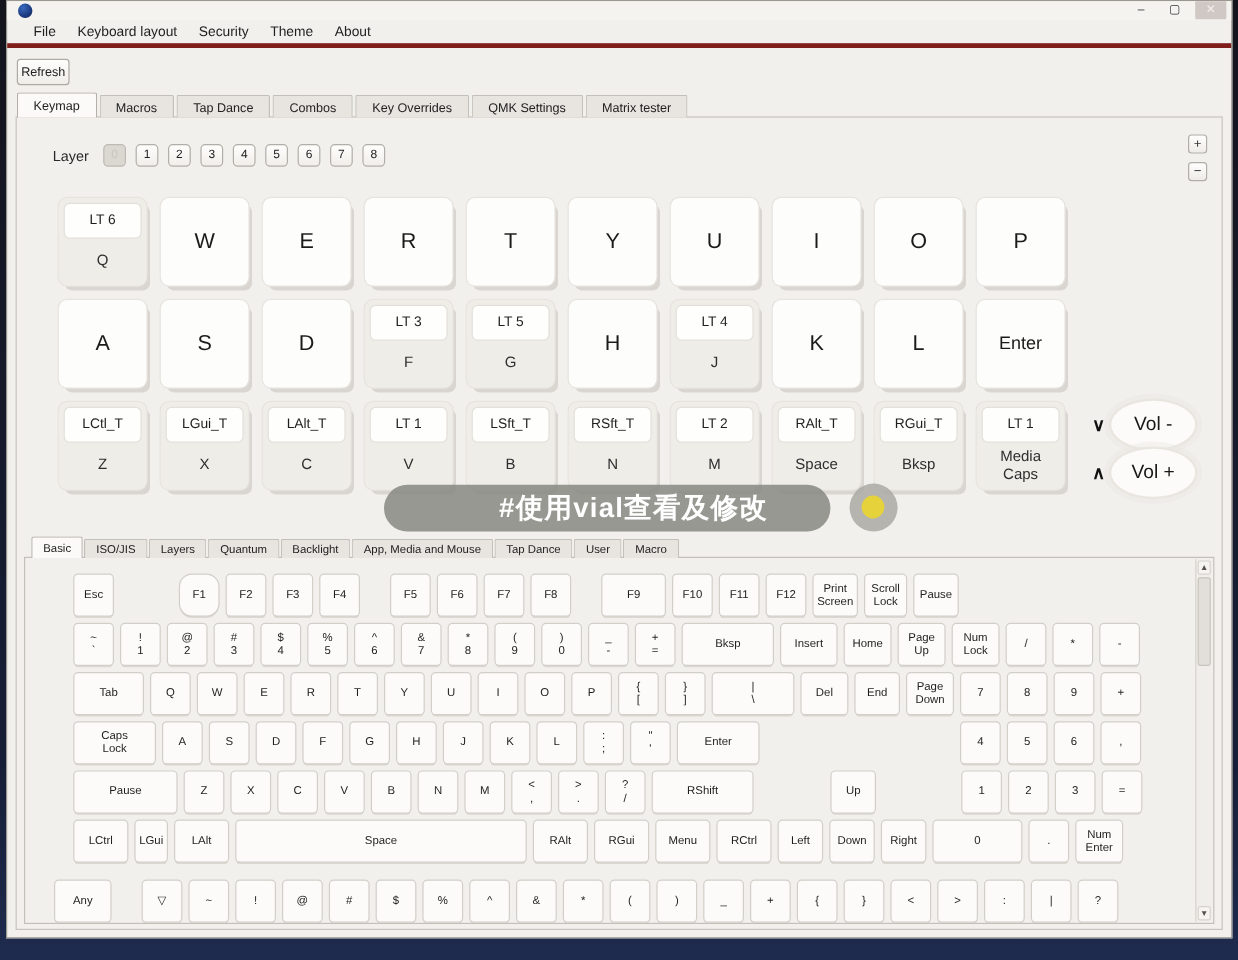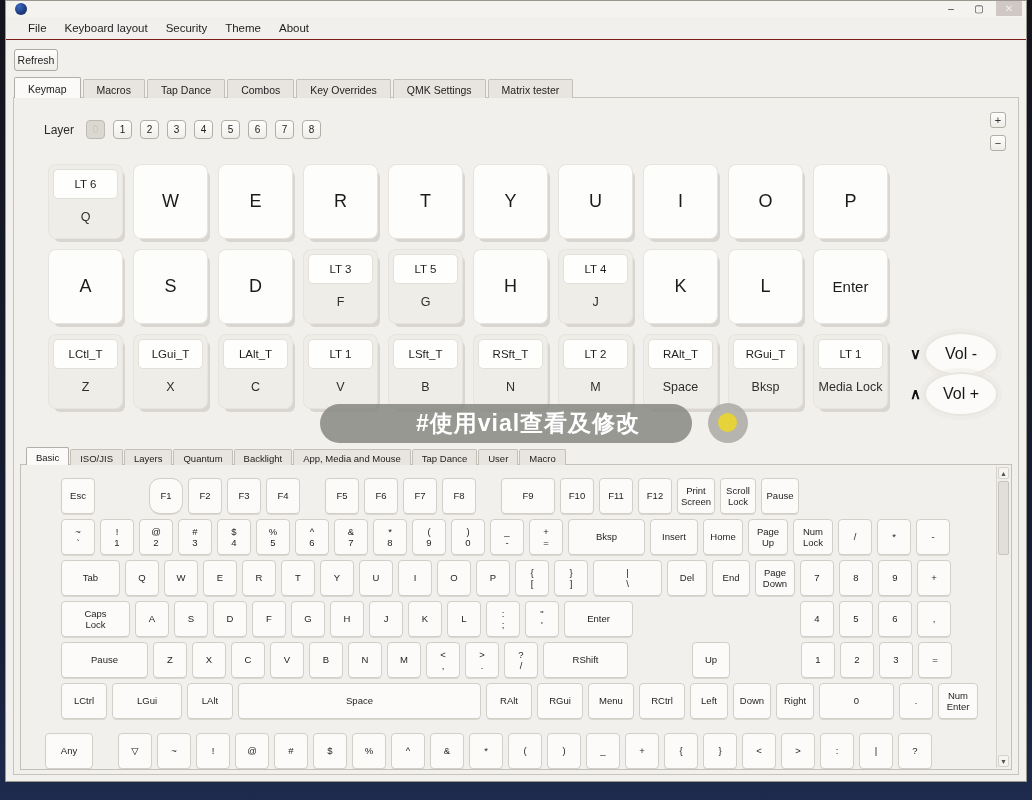--- a/index.html
+++ b/index.html
@@ -12,21 +12,21 @@
   .titlebar { position:absolute; left:0; top:0; right:0; height:16px; background:#f5f3f0; }
   .app-icon { position:absolute; left:9px; top:2px; width:12px; height:12px; border-radius:50%;
               background:radial-gradient(circle at 35% 30%, #3a6ac0 0%, #1c3a7e 60%, #122756 100%); }
   .win-title { position:absolute; left:0; right:0; top:1px; text-align:center; font-size:11px; color:#2b2b2b; }
   .win-btn { position:absolute; top:0; width:26px; height:15px; text-align:center; font-size:10px; line-height:15px; color:#333; }
   .win-btn.min { right:62px; }
   .win-btn.max { right:34px; }
   .win-btn.close { right:4px; background:#cfc8c5; color:#f3efee; border-radius:1px; }
 
   
-  .menubar { position:absolute; left:0; top:16px; right:0; height:23px; display:flex; align-items:center; padding-left:15px; gap:4px; border-bottom:1px solid #7f1d1d; }
+  .menubar { position:absolute; left:0; top:16px; right:0; height:23px; display:flex; align-items:center; padding-left:15px; gap:4px; border-bottom:4px solid #7f1d1d; }
   .menu-item { font-size:11.5px; color:#1f1f1f; padding:3px 7px; }
 
   
   .devicebar { position:absolute; left:0; top:44px; right:0; height:30px; display:flex; align-items:center; padding:0 8px; gap:8px; }
   .combo { flex:1; height:21px; background:#fdfdfc; border:1px solid #b5b2ab; border-radius:2px; position:relative; display:flex; align-items:center; padding:0 7px; font-size:11px; color:#1d1d1d; }
   .combo-arrow { position:absolute; right:6px; top:3px; font-size:10px; color:#5a5a57; }
   .refresh-btn { width:44px; height:22px; font-size:10.5px; color:#222; background:linear-gradient(#fefefd,#efede8); border:1px solid #aeaba4; border-radius:3px; text-align:center; line-height:20px; }
 
   
   .maintabs { position:absolute; left:8px; top:76px; right:8px; height:21px; display:flex; align-items:flex-end; gap:2px; z-index:3; }
@@ -239,21 +239,21 @@
           <div class="km-key masked">
             <div class="mask-top">RAlt_T</div>
             <div class="mask-bottom">Space</div>
           </div>
           <div class="km-key masked">
             <div class="mask-top">RGui_T</div>
             <div class="mask-bottom">Bksp</div>
           </div>
           <div class="km-key masked">
             <div class="mask-top">LT 1</div>
-            <div class="mask-bottom">Media Lock</div>
+            <div class="mask-bottom">Media Caps</div>
           </div>
         </div>
       </div>
 
     <div class="enc-row" style="top:234px;">
       <span class="enc-chevron">∨</span>
       <div class="enc-pill">Vol -</div>
     </div>
     <div class="enc-row" style="top:274px;">
       <span class="enc-chevron">∧</span>
@@ -411,21 +411,21 @@
             <div class="pk-sp" style="width: 54px;"></div>
             <div class="pk" style="width: 38px;">Up</div>
             <div class="pk-sp" style="width: 61px;"></div>
             <div class="pk" style="width: 34px;">1</div>
             <div class="pk" style="width: 34px;">2</div>
             <div class="pk" style="width: 34px;">3</div>
             <div class="pk" style="width: 34px;">=</div>
           </div>
           <div class="pk-row">
             <div class="pk" style="width: 46px;">LCtrl</div>
-            <div class="pk" style="width: 70px;">LGui</div>
+            <div class="pk" style="width: 28px;">LGui</div>
             <div class="pk" style="width: 46px;">LAlt</div>
             <div class="pk" style="width: 243px;">Space</div>
             <div class="pk" style="width: 46px;">RAlt</div>
             <div class="pk" style="width: 46px;">RGui</div>
             <div class="pk" style="width: 46px;">Menu</div>
             <div class="pk" style="width: 46px;">RCtrl</div>
             <div class="pk" style="width: 38px;">Left</div>
             <div class="pk" style="width: 38px;">Down</div>
             <div class="pk" style="width: 38px;">Right</div>
             <div class="pk" style="width: 75px;">0</div>

